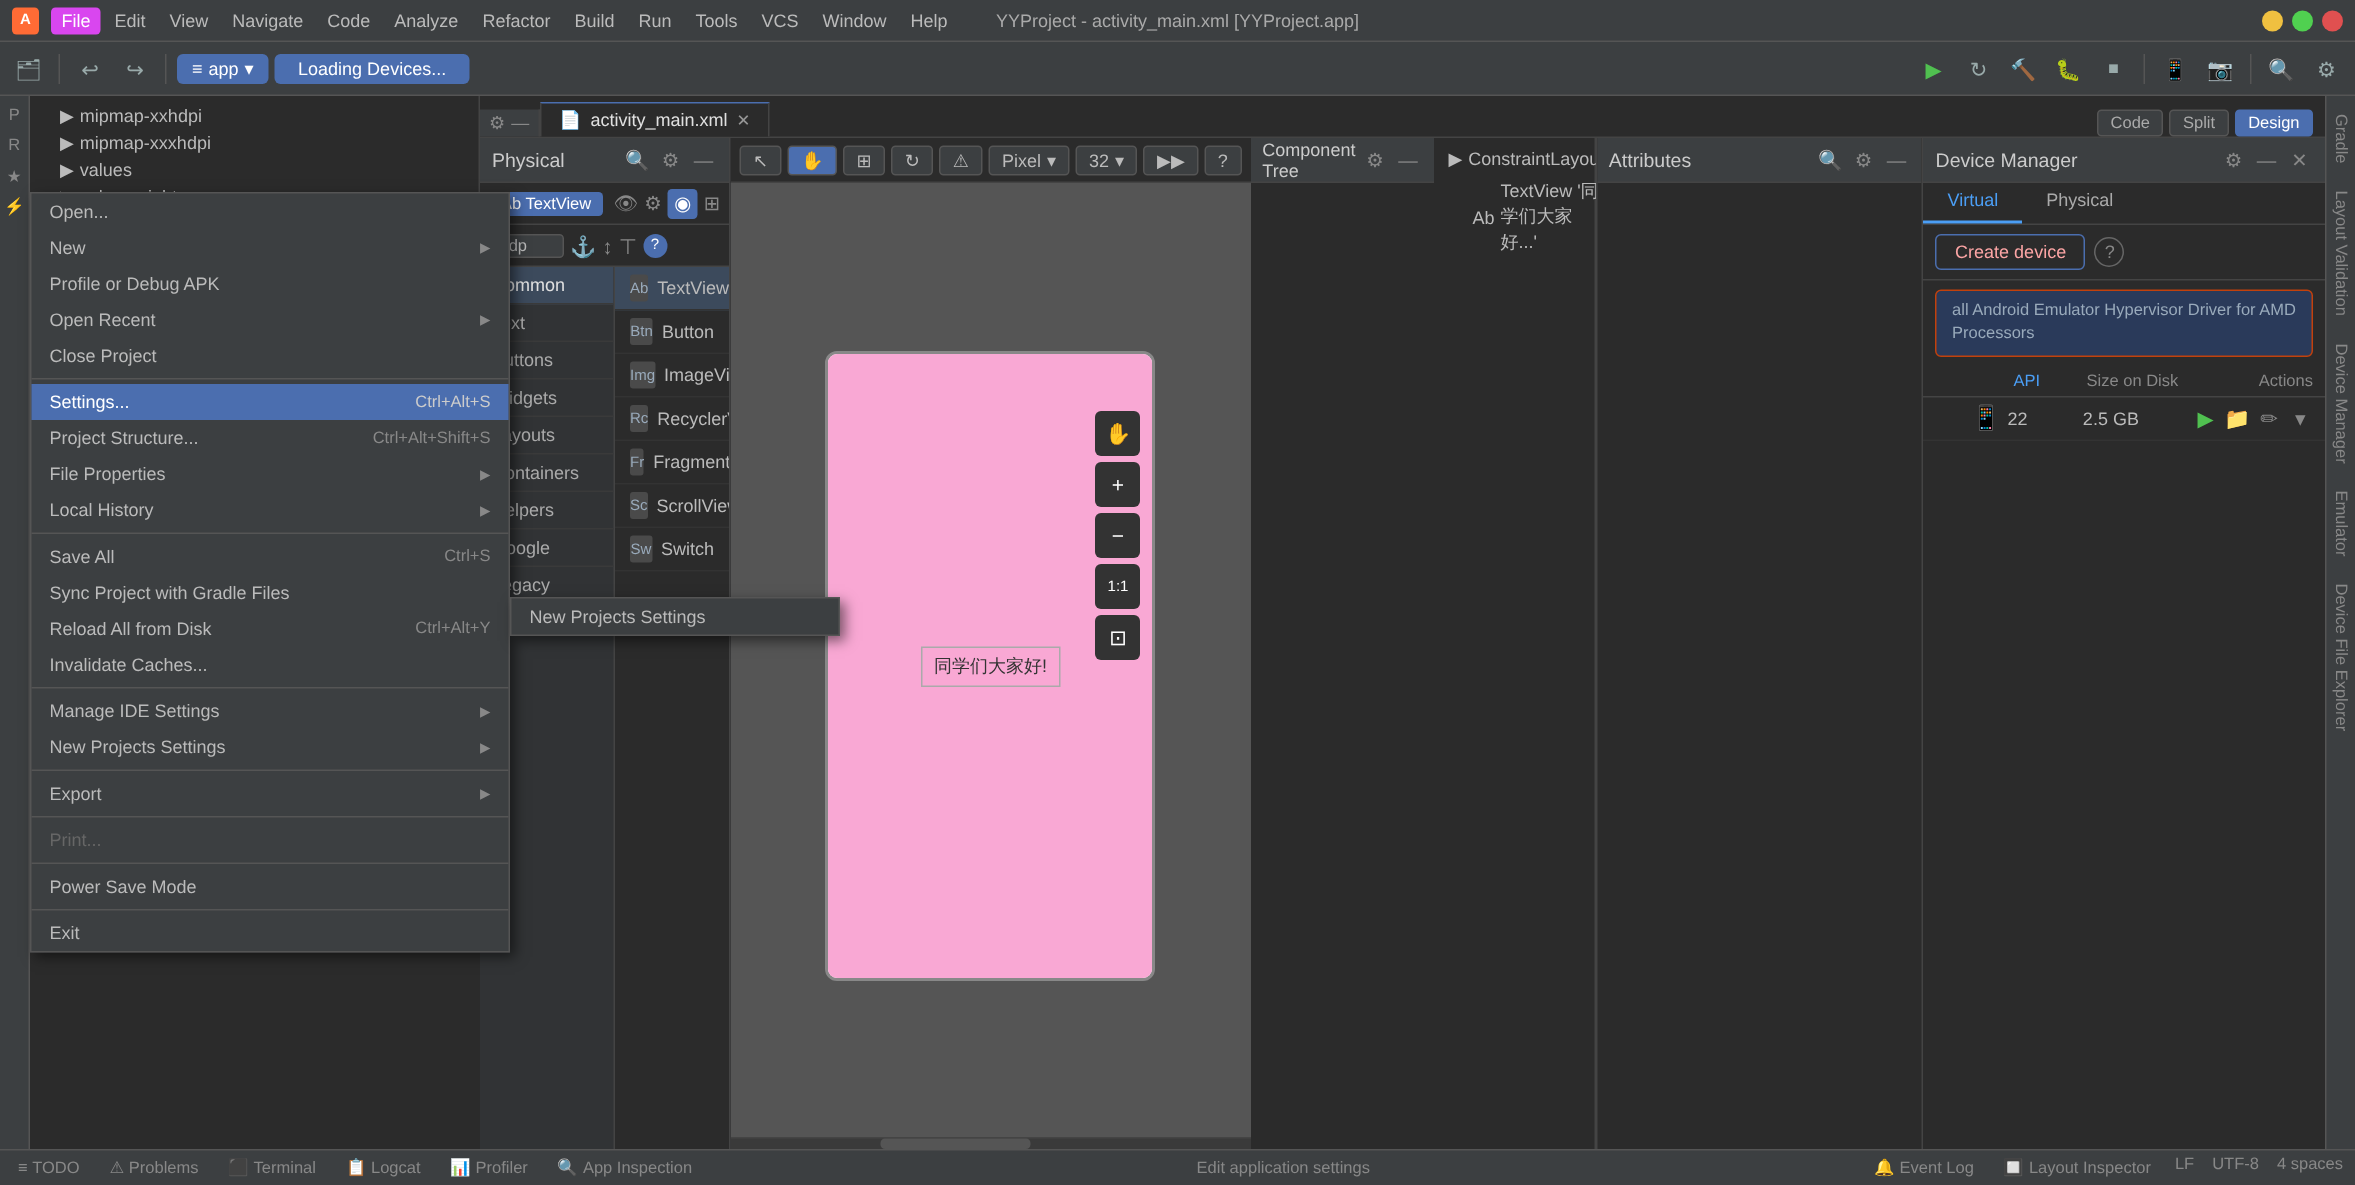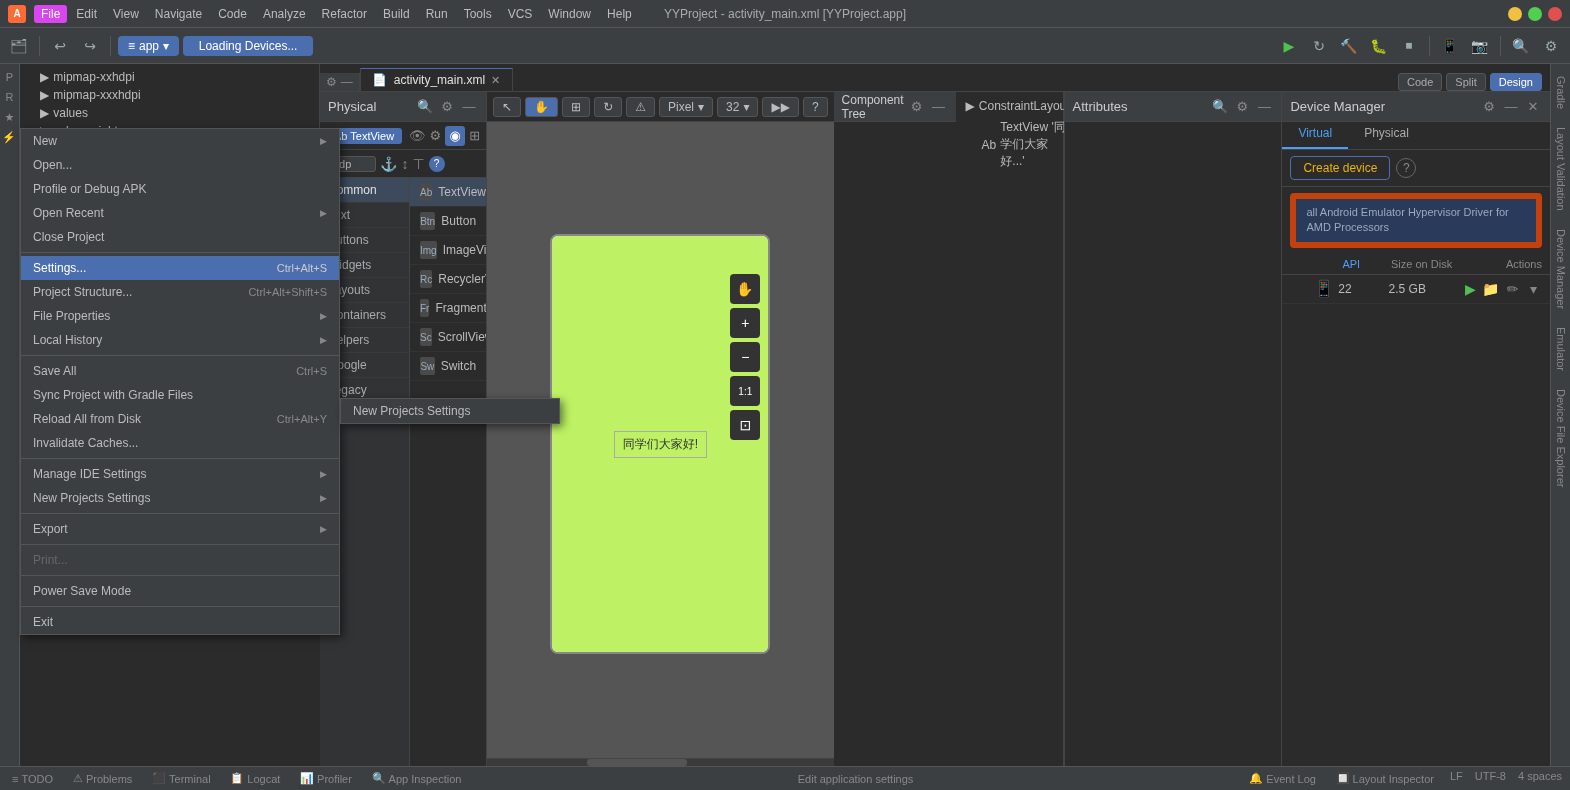--- a/index.html
+++ b/index.html
@@ -427,21 +427,21 @@
       border: 2px solid #888;
       position: relative;
       overflow: hidden;
       display: flex;
       align-items: center;
       justify-content: center;
     }
     .phone-content {
       width: 100%;
       height: 100%;
-      background: #bef264;
+      background: #f9a8d4;
       display: flex;
       align-items: center;
       justify-content: center;
       position: relative;
       text-align: center;
     }
     .phone-text-view {
       border: 1px solid #aaa;
       padding: 4px 8px;
       font-size: 12px;
@@ -540,39 +540,39 @@
     .dm-actions {
       display: flex;
       align-items: center;
       padding: 6px 8px;
       border-bottom: 1px solid #444;
       gap: 6px;
     }
     .dm-create-btn {
       background: transparent;
       border: 1px solid #4b6eaf;
-      color: #eab308;
+      color: #fca5a5;
       padding: 4px 12px;
       border-radius: 4px;
       cursor: pointer;
       font-size: 12px;
     }
     .dm-help-btn {
       width: 20px; height: 20px;
       border-radius: 50%;
       border: 1px solid #666;
       background: transparent;
       color: #888;
       cursor: pointer;
       font-size: 12px;
       display: flex; align-items: center; justify-content: center;
     }
     .dm-emulator-notice {
       background: #2a3a5a;
-      border: 6px solid #c2410c;
+      border: 1px solid #c2410c;
       border-radius: 4px;
       margin: 6px 8px;
       padding: 6px 10px;
       font-size: 11px;
       color: #9ab;
       line-height: 1.4;
     }
     .dm-table-header {
       display: flex;
       align-items: center;
@@ -811,25 +811,25 @@
         <span>gradlew</span>
       </div>
       <div class="tree-item">
         <span class="tree-icon">📄</span>
         <span>gradlew.bat</span>
       </div>
     </div>
 
     <div class="dropdown-overlay">
       <div class="file-menu" id="file-menu-container">
-      <div class="file-menu-item has-arrow">
+      <div class="file-menu-item">
+            <span>Open...</span>
+          </div>
+          <div class="file-menu-item has-arrow">
             <span>New</span>
-          </div>
-          <div class="file-menu-item">
-            <span>Open...</span>
           </div>
           <div class="file-menu-item">
             <span>Profile or Debug APK</span>
           </div>
           <div class="file-menu-item has-arrow">
             <span>Open Recent</span>
           </div>
           <div class="file-menu-item">
             <span>Close Project</span>
           </div>

